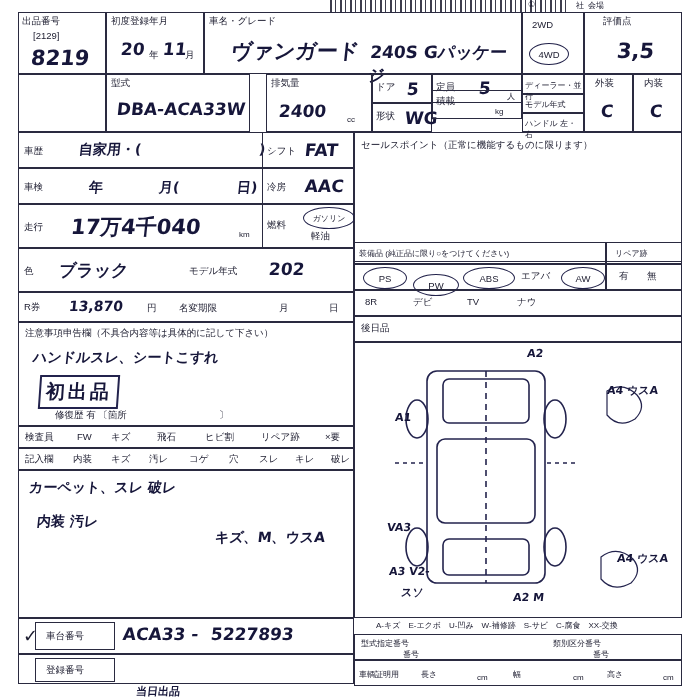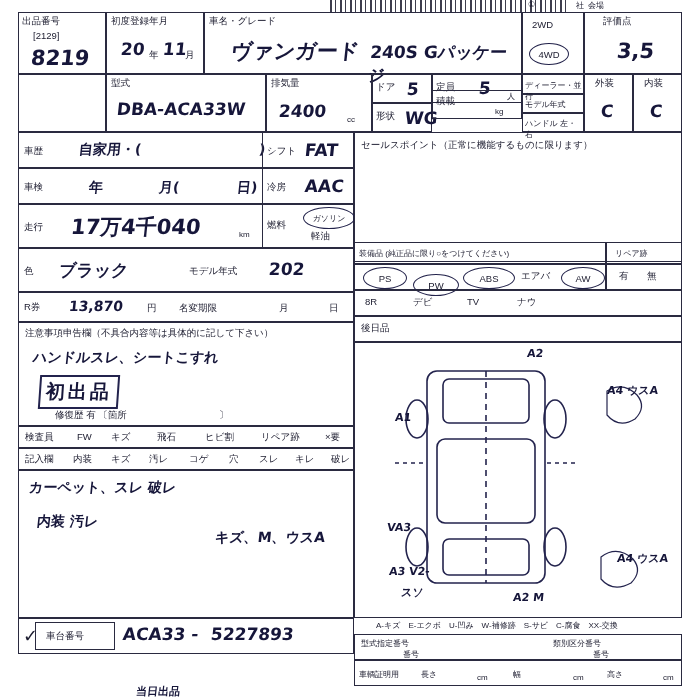--- a/index.html
+++ b/index.html
@@ -83,21 +83,21 @@
 
   <div class="b bx" style="left:584px;top:12px;width:98px;height:62px;">
     <div class="lbl-s" style="position:absolute;left:18px;top:2px;">評価点</div>
     <div class="hand hand-l" style="position:absolute;left:32px;top:26px;">3,5</div>
   </div>
 
   <div style="position:absolute;left:528px;top:0px;" class="lbl-xs">①</div>
   <div style="position:absolute;left:540px;top:0px;padding-left:48px;" class="lbl-xs">会場</div>
   <div style="position:absolute;left:576px;top:0px;" class="lbl-xs">社</div>
 
-  <div class="b bx" style="left:106px;top:74px;width:160px;height:58px;">
+  <div class="b bx" style="left:106px;top:74px;width:144px;height:58px;">
     <div class="lbl-s" style="position:absolute;left:4px;top:2px;">型式</div>
     <div class="hand hand-m" style="position:absolute;left:10px;top:24px;">DBA-ACA33W</div>
   </div>
 
   <div class="b bx" style="left:266px;top:74px;width:106px;height:58px;">
     <div class="lbl-s" style="position:absolute;left:4px;top:2px;">排気量</div>
     <div class="hand hand-m" style="position:absolute;left:12px;top:26px;">2400</div>
     <div class="lbl-xs" style="position:absolute;left:80px;top:40px;">cc</div>
   </div>
 
@@ -314,20 +314,25 @@
 
   <div class="b bx" style="left:18px;top:618px;width:336px;height:36px;">
     <div class="chk" style="position:absolute;left:4px;top:6px;">✓</div>
     <div class="b bx" style="left:16px;top:3px;width:80px;height:28px;">
       <div class="lbl-s" style="position:absolute;left:10px;top:7px;">車台番号</div>
     </div>
     <div class="hand hand-m" style="position:absolute;left:104px;top:5px;">ACA33 -</div>
     <div class="hand hand-m" style="position:absolute;left:192px;top:5px;">5227893</div>
   </div>
 
+  <div class="b bx" style="left:18px;top:654px;width:336px;height:30px;">
+    <div class="b bx" style="left:16px;top:3px;width:80px;height:24px;">
+      <div class="lbl-s" style="position:absolute;left:10px;top:5px;">登録番号</div>
+    </div>
+  </div>
 
   <div class="b bx" style="left:354px;top:634px;width:328px;height:26px;padding-left:8px;">
     <div class="lbl-xs" style="position:absolute;left:6px;top:3px;">型式指定番号</div>
     <div class="lbl-xs" style="position:absolute;left:48px;top:14px;">番号</div>
     <div class="lbl-xs" style="position:absolute;left:198px;top:3px;">類別区分番号</div>
     <div class="lbl-xs" style="position:absolute;left:238px;top:14px;">番号</div>
   </div>
 
   <div class="b bx" style="left:354px;top:660px;width:328px;height:26px;">
     <div class="lbl-xs" style="position:absolute;left:4px;top:8px;">車輌証明用</div>

